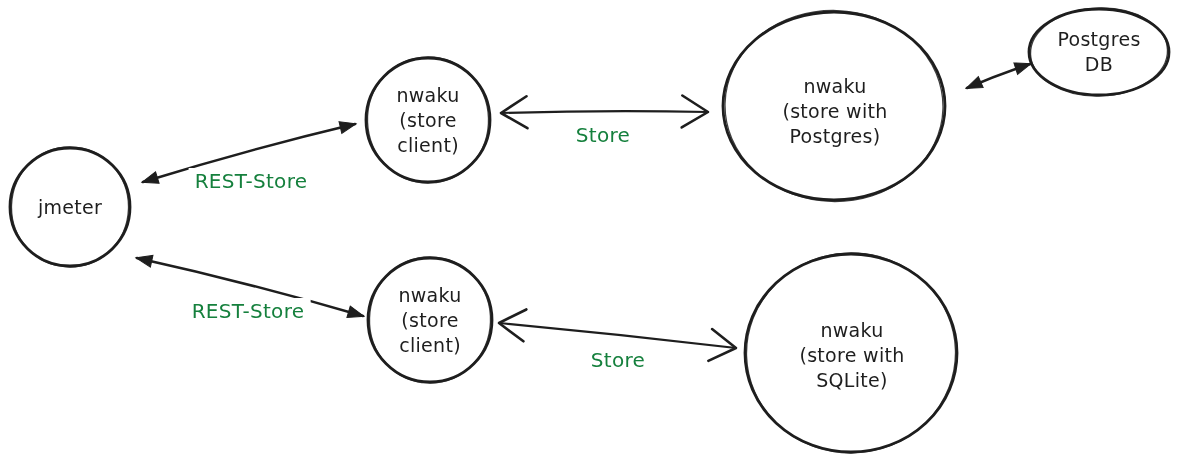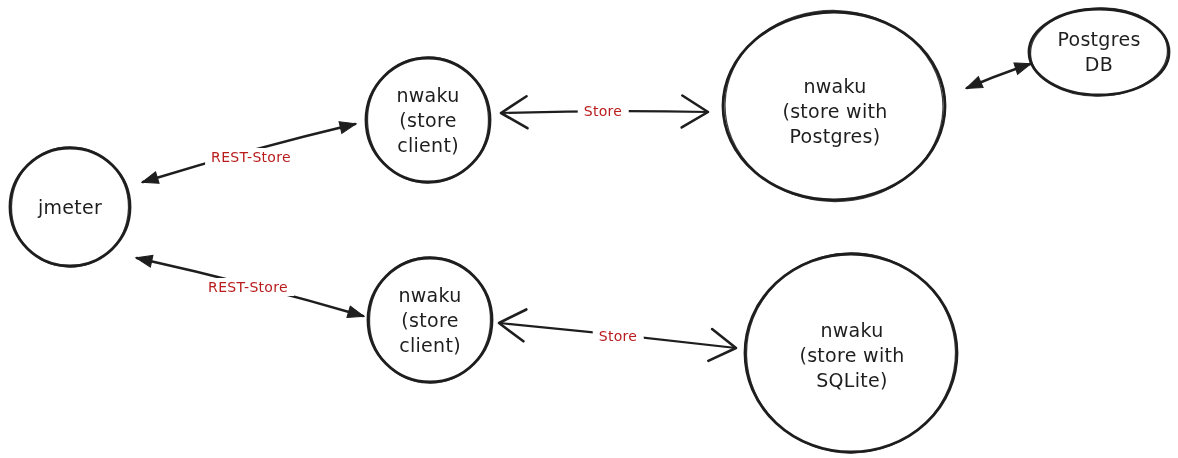--- a/index.html
+++ b/index.html
@@ -32,25 +32,26 @@
     letter-spacing: 0.3px;
     white-space: pre-line;
     color: #1e1e1e;
     user-select: none;
   }
   .edge-label {
     position: absolute;
     transform: translate(-50%, -50%);
     background: #ffffff;
     padding: 1px 6px;
-    font-size: 14px;
+    font-size: 20px;
     letter-spacing: 0.3px;
-    color: #b91c1c;
+    color: #15803d;
     white-space: nowrap;
     user-select: none;
+    margin-top: 24px;
   }
 </style>
 </head>
 <body>
 
 <div class="canvas">
 
   <svg class="shapes-layer" viewBox="0 0 1178 458" xmlns="http://www.w3.org/2000/svg">
     <defs>
       <marker id="headSolid" markerUnits="userSpaceOnUse" markerWidth="20" markerHeight="16" viewBox="0 0 20 16" refX="17" refY="8" orient="auto-start-reverse">

